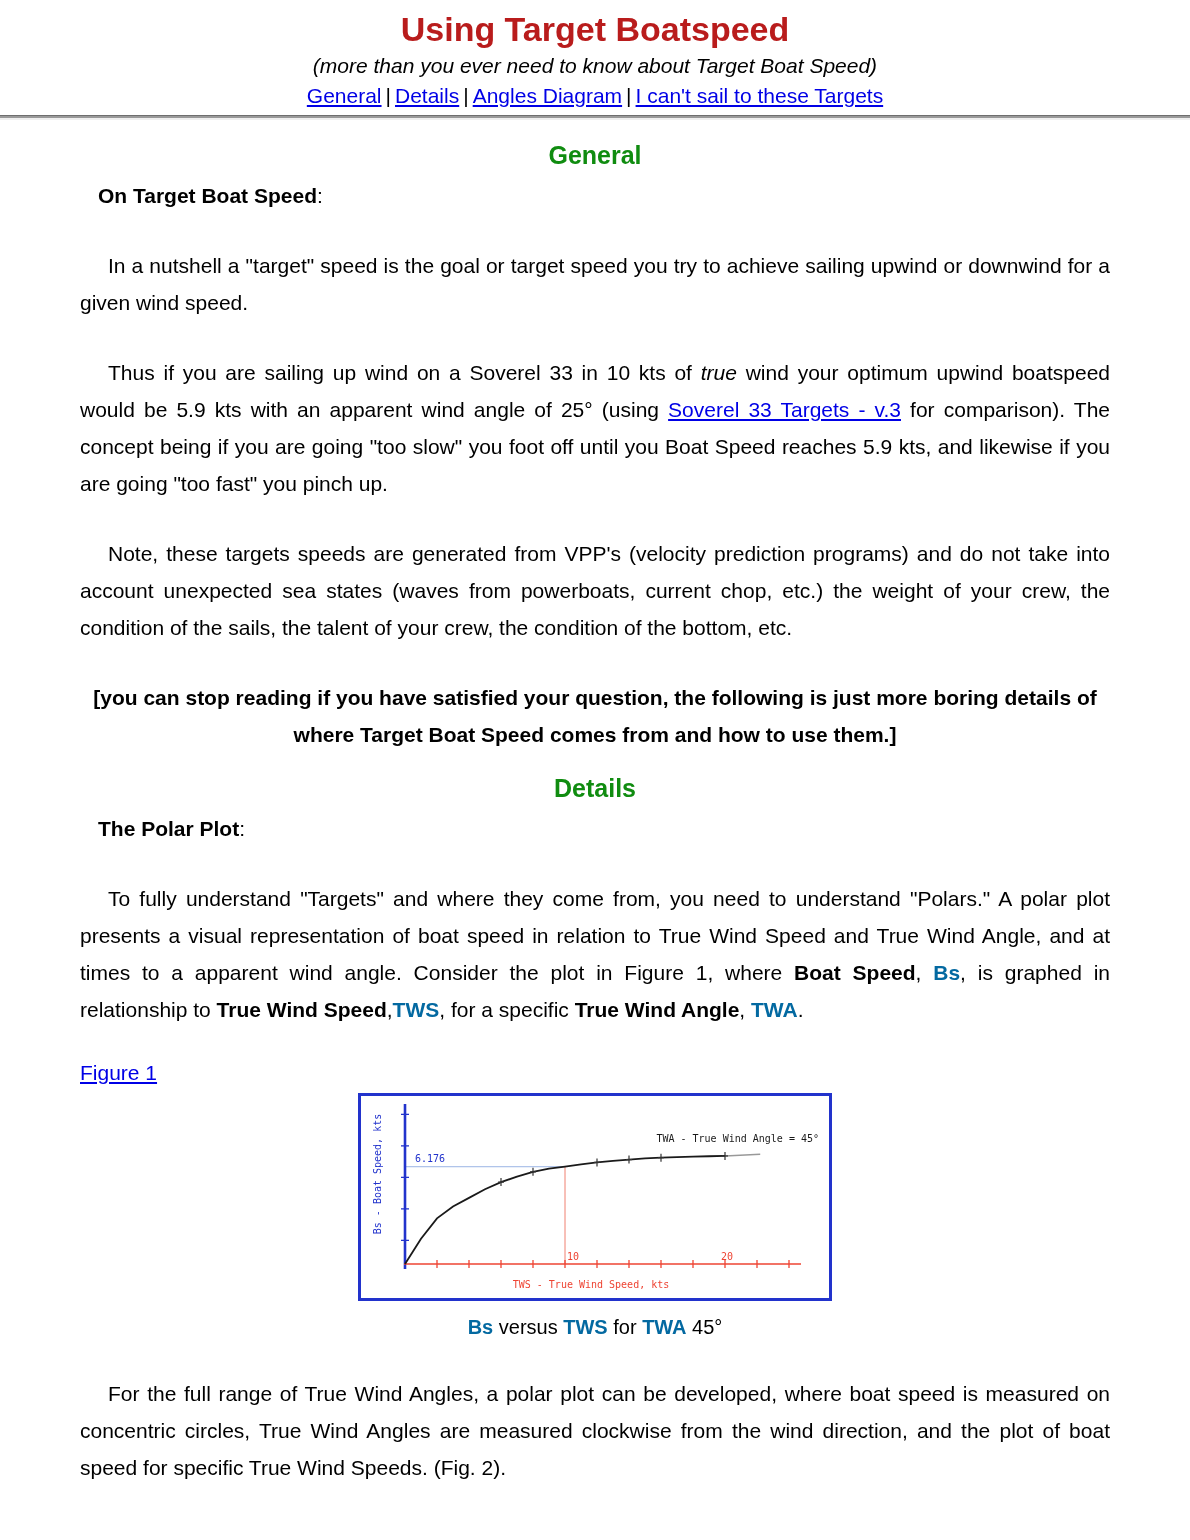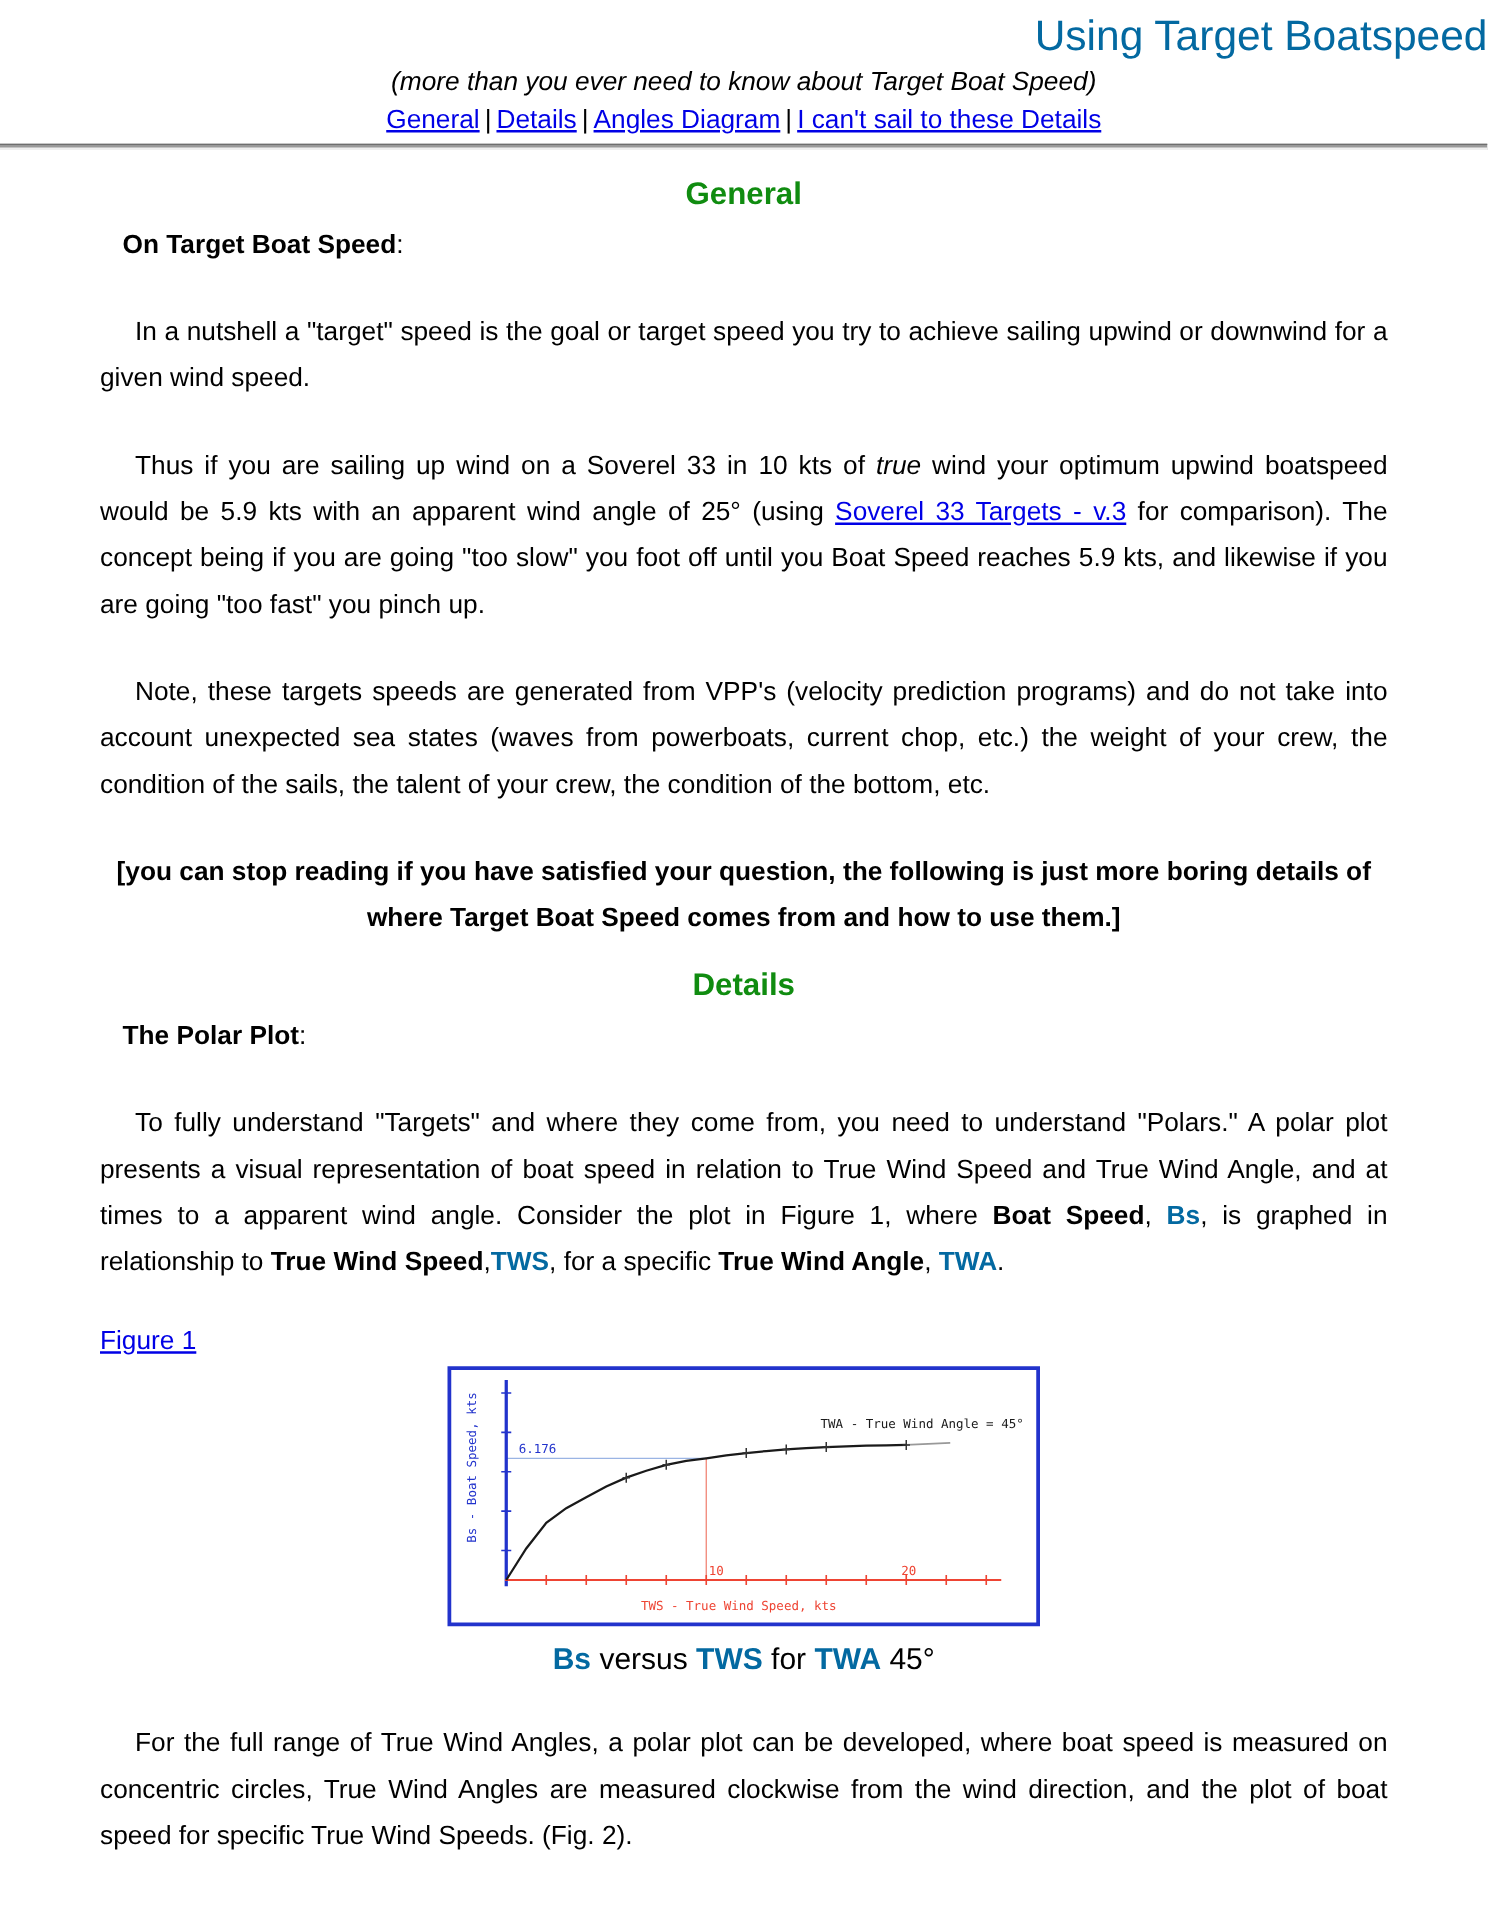--- a/index.html
+++ b/index.html
@@ -6,25 +6,25 @@
   body{
     width:1190px;
     font-family:"Liberation Sans","DejaVu Sans",sans-serif;
     font-size:21px;
     color:#000;
     line-height:37px;
   }
   .content{padding:0 80px;}
   h1{
     margin:8px 0 2px 0;
-    text-align:right;
+    text-align:center;
     font-size:34px;
     line-height:42px;
-    color:#0369a1;
-    font-weight:normal;
+    color:#b91c1c;
+    font-weight:bold;
   }
   .subtitle{text-align:center;font-size:21px;line-height:27px;margin:0;font-style:italic;}
   .topnav{text-align:center;font-size:21px;line-height:30px;margin:2px 0 4px 0;}
   .topnav a{margin:0 4px;}
   a{color:#0000e6;text-decoration:underline;cursor:pointer;}
   .hr{
     height:2px;
     background:#9a9a9a;
     border-top:1px solid #6e6e6e;
     border-bottom:2px solid #efefef;
@@ -56,40 +56,40 @@
   .figure-link{margin:26px 0 2px 0;text-align:left;}
   .figure-wrap{text-align:center;margin:0;}
   .chart-frame{
     display:inline-block;
     border:3px solid #2233cc;
     background:#fff;
     line-height:0;
   }
   .caption{
     text-align:center;
-    font-size:24px;
+    font-size:20px;
     line-height:30px;
     margin:3px 0 0 0;
   }
   svg text{
     font-family:"DejaVu Sans Mono","Liberation Mono",monospace;
     font-size:10px;
   }
 </style>
 </head>
 <body>
 
 <div>
 
   <h1>Using Target Boatspeed</h1>
 
   <div class="subtitle">(more than you ever need to know about Target Boat Speed)</div>
 
   <div class="topnav">
-    <a href="#">General</a><span>|</span><a href="#">Details</a><span>|</span><a href="#">Angles Diagram</a><span>|</span><a href="#">I can't sail to these Details</a>
+    <a href="#">General</a><span>|</span><a href="#">Details</a><span>|</span><a href="#">Angles Diagram</a><span>|</span><a href="#">I can't sail to these Targets</a>
   </div>
 
   <div class="hr"></div>
 
   <div class="content">
 
     <h2>General</h2>
 
     <div class="subhead"><span class="b">On  Target Boat Speed</span><span class="">:</span></div>
 

